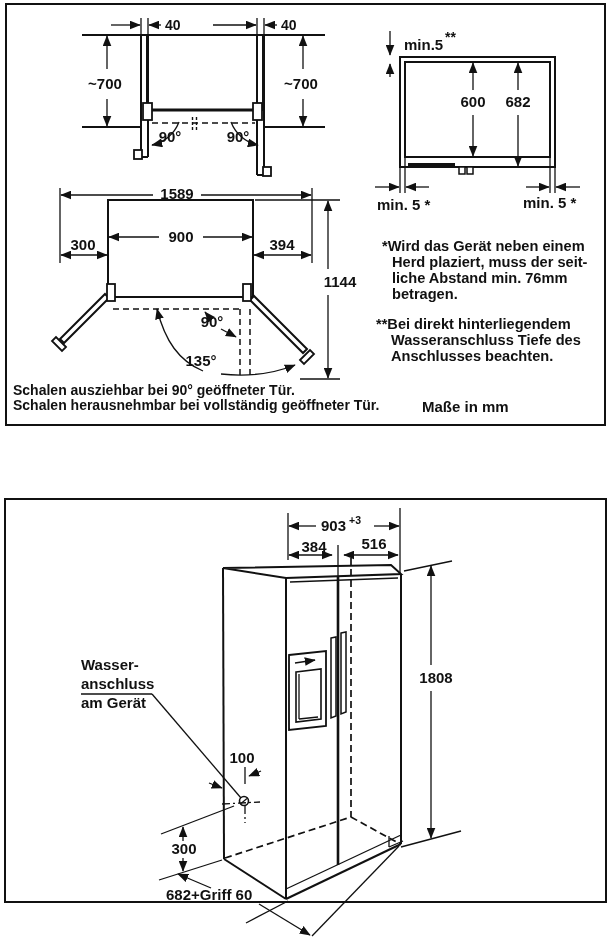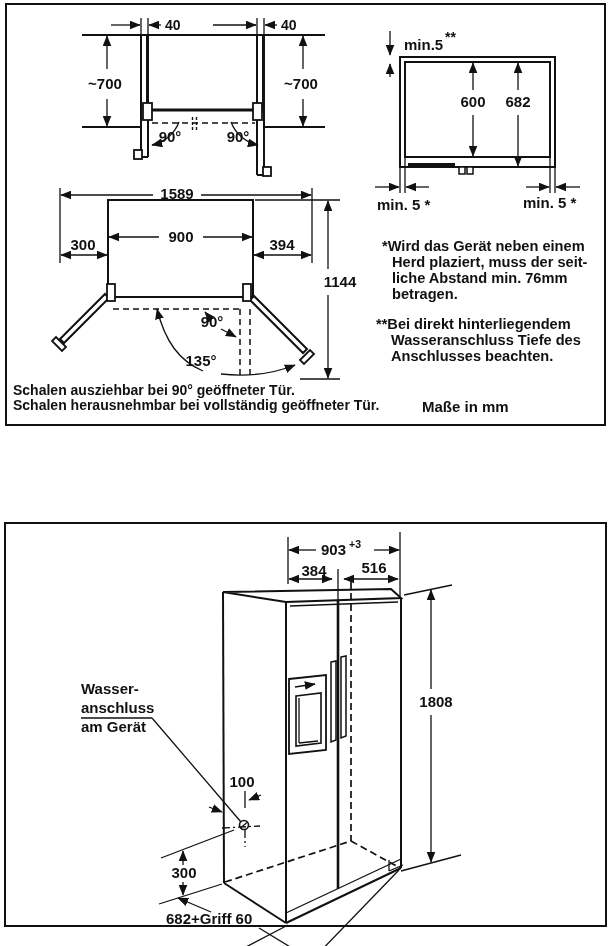--- a/index.html
+++ b/index.html
@@ -1,19 +1,19 @@
 <!DOCTYPE html>
 <html><head>
 <meta charset="utf-8">
 <style>
   html,body{margin:0;padding:0;background:#ffffff;}
   #stage{position:relative;width:611px;height:946px;background:#fff;font-family:"Liberation Sans",sans-serif;}
   .panel{position:absolute;border:2px solid #111;background:#fff;box-sizing:border-box;}
   #panel-top{left:5px;top:3px;width:601px;height:423px;}
-  #panel-bottom{left:4px;top:498px;width:603px;height:405px;margin-top:24px;}
+  #panel-bottom{left:4px;top:498px;width:603px;height:405px;}
   svg{display:block;}
   .ln{stroke:#111;stroke-width:2;fill:none;}
   .lnthick{stroke:#111;stroke-width:3.2;fill:none;}
   .thin{stroke:#111;stroke-width:1.3;fill:none;}
   .dash{stroke:#111;stroke-width:1.5;fill:none;stroke-dasharray:6 4;}
   .dashbold{stroke:#111;stroke-width:1.7;fill:none;stroke-dasharray:7 4;}
   .dashdot{stroke:#111;stroke-width:1.3;fill:none;stroke-dasharray:8 3 2 3;}
   .wfill{fill:#fff;stroke:#111;}
   text{fill:#111;font-family:"Liberation Sans",sans-serif;font-weight:bold;}
   .dim{font-size:15px;}

